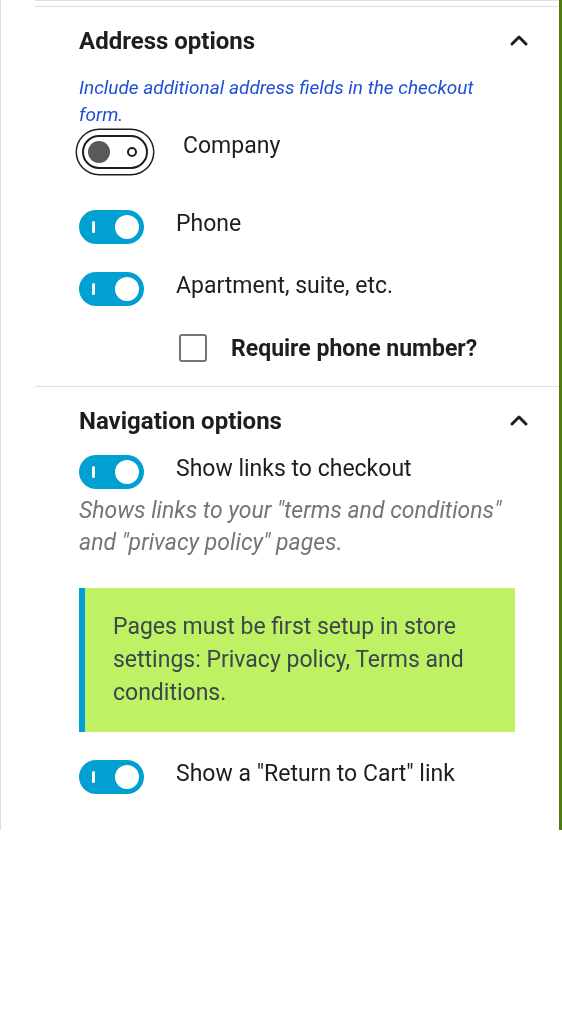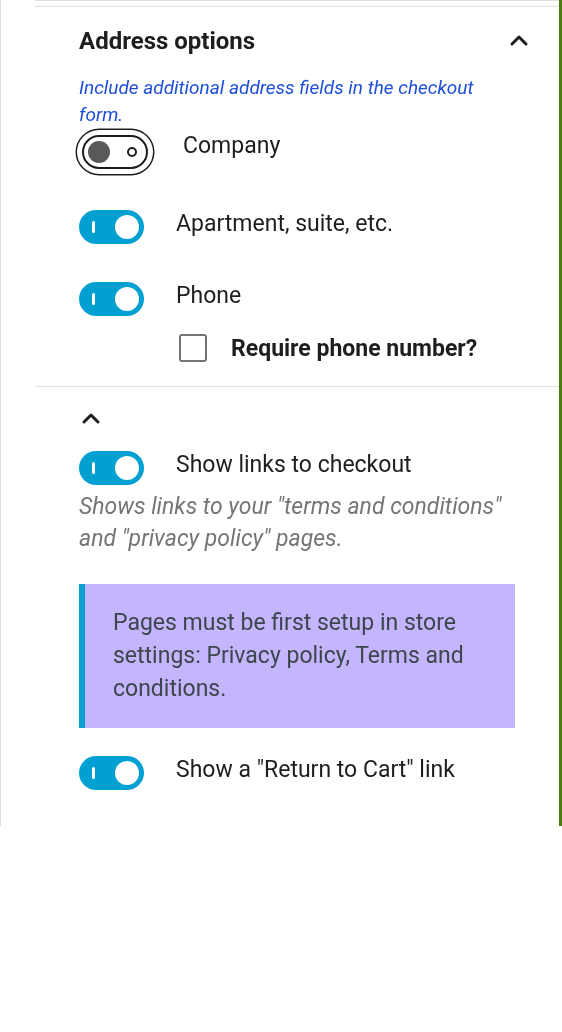--- a/index.html
+++ b/index.html
@@ -158,21 +158,21 @@
       color: #1e1e1e;
     }
     .help {
       font-style: italic;
       font-size: 23px;
       line-height: 1.4;
       color: #757575;
       margin-top: 2px;
     }
     .notice {
-      background: #c4b5fd;
+      background: #bef264;
       border-left: 6px solid #00a0d2;
       padding: 22px 28px;
       margin-top: 28px;
       margin-bottom: 28px;
       font-size: 23px;
       line-height: 1.45;
       color: #3c464d;
     }
     .nav-body {
       padding: 0 44px 24px 44px;
@@ -199,39 +199,40 @@
     <div class="section-body">
       <div class="description">Include additional address fields in the checkout form.</div>
 
       <div class="option-row first-option">
         <div class="toggle off-outlined">
             <div class="inner"></div>
           </div>
         <div class="option-label">Company</div>
       </div>
 
+      <div class="option-row" style="margin-bottom: 28px;">
+        <div class="toggle on"></div>
+        <div class="option-label">Phone</div>
+      </div>
+
       <div class="option-row">
         <div class="toggle on"></div>
         <div class="option-label">Apartment, suite, etc.</div>
-      </div>
-
-      <div class="option-row" style="margin-bottom: 28px;">
-        <div class="toggle on"></div>
-        <div class="option-label">Phone</div>
       </div>
 
       <div class="sub-row">
         <div class="checkbox"></div>
         <div class="sub-label">Require phone number?</div>
       </div>
     </div>
   </div>
 
   <div class="section">
     <div class="section-header">
+      <div class="section-title">Navigation options</div>
       <svg class="chevron" viewBox="0 0 24 24" fill="none" stroke="#1e1e1e" stroke-width="3" stroke-linecap="round" stroke-linejoin="round">
           <polyline points="5 15 12 8 19 15"></polyline>
         </svg>
     </div>
     <div class="nav-body">
 
       <div class="option-row" style="margin-top:0;margin-bottom:6px;">
         <div class="toggle on"></div>
         <div class="option-label">Show links to checkout</div>
       </div>

